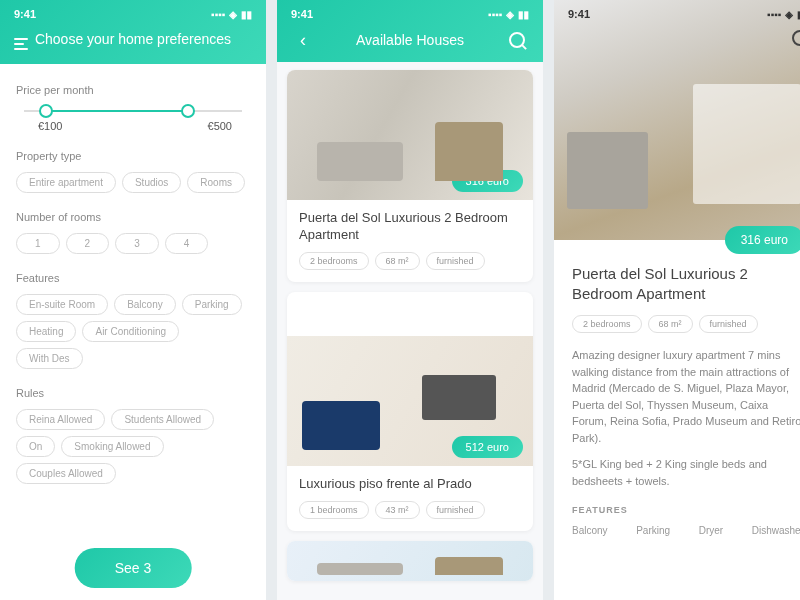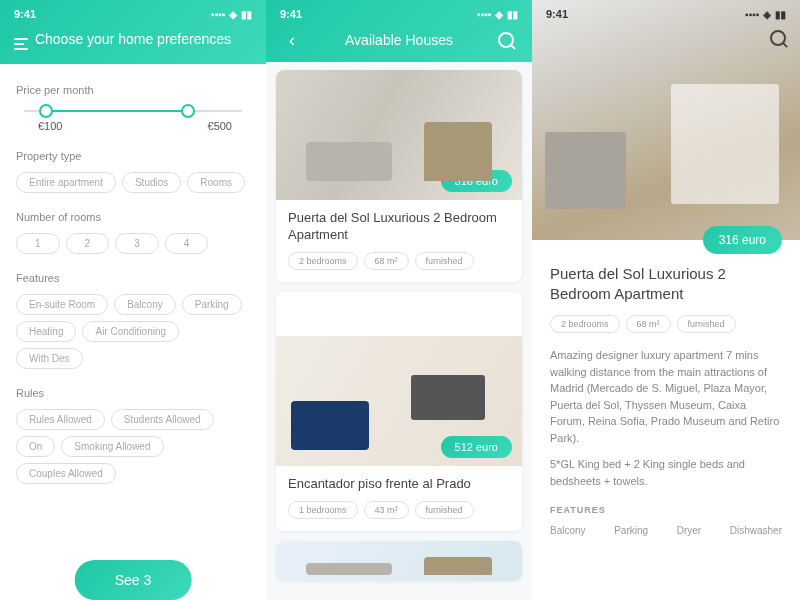--- a/index.html
+++ b/index.html
@@ -1,17 +1,17 @@
 <!DOCTYPE html>
 <html><head>
 <meta charset="utf-8">
 <style>
 * { margin: 0; padding: 0; box-sizing: border-box; font-family: -apple-system, BlinkMacSystemFont, 'Segoe UI', sans-serif; }
 body { background: #e8ecef; display: flex; justify-content: center; align-items: flex-start; padding: 0; overflow: hidden; }
-.container { display: flex; gap: 0; width: 800px; height: 600px; }
+.container { display: flex; gap: 11px; width: 800px; height: 600px; }
 .phone { width: 266px; height: 600px; background: #fff; position: relative; overflow: hidden; flex-shrink: 0; }
 .phone:last-child { width: 268px; }
 
 .status-bar { height: 20px; display: flex; justify-content: space-between; align-items: center; padding: 0 14px; font-size: 11px; font-weight: 600; color: #fff; position: absolute; top: 4px; left: 0; right: 0; z-index: 10; }
 .status-bar.dark { color: #333; }
 .status-right { display: flex; gap: 4px; align-items: center; }
 .sig-icon, .wifi-icon, .batt-icon { font-size: 10px; }
 
 .header-green { background: linear-gradient(135deg, #1fc8a8 0%, #3dd9b8 100%); color: #fff; padding: 30px 16px 16px; text-align: center; position: relative; }
 .header-green.small { padding: 30px 16px 12px; display: flex; align-items: center; justify-content: space-between; }
@@ -28,21 +28,21 @@
 .slider-track { height: 2px; background: #ddd; position: relative; margin: 0 8px 8px; }
 .slider-fill { position: absolute; height: 2px; background: #1fc8a8; left: 10%; right: 25%; }
 .slider-thumb { width: 14px; height: 14px; background: #fff; border: 2px solid #1fc8a8; border-radius: 50%; position: absolute; top: -6px; }
 .slider-thumb.a { left: 10%; margin-left: -7px; } .slider-thumb.b { right: 25%; margin-right: -7px; }
 .slider-labels { display: flex; justify-content: space-between; font-size: 11px; color: #555; padding: 0 18px 0 22px; }
 
 .chips { display: flex; flex-wrap: wrap; gap: 6px; margin-bottom: 18px; }
 .chip { border: 1px solid #ddd; border-radius: 14px; padding: 4px 12px; font-size: 10px; color: #aaa; white-space: nowrap; }
 .chip.num { padding: 4px 18px; }
 
-.cta-btn { position: absolute; bottom: 0; left: 50%; transform: translateX(-50%); background: linear-gradient(135deg, #1fc8a8, #3dd9b8); color: #fff; border: none; border-radius: 22px; padding: 12px 40px; font-size: 14px; font-weight: 500; }
+.cta-btn { position: absolute; bottom: 12px; left: 50%; transform: translateX(-50%); background: linear-gradient(135deg, #1fc8a8, #3dd9b8); color: #fff; border: none; border-radius: 22px; padding: 12px 40px; font-size: 14px; font-weight: 500; }
 
 
 .list-content { padding: 8px 10px; background: #f7f8fa; height: calc(100% - 58px); overflow: hidden; }
 .card { background: #fff; border-radius: 8px; overflow: hidden; margin-bottom: 10px; box-shadow: 0 1px 4px rgba(0,0,0,0.06); }
 .card-img { height: 130px; background: linear-gradient(120deg, #d8d4cc 0%, #c8c4ba 40%, #e8e4dc 100%); position: relative; }
 .card-img::before { content:''; position:absolute; left:12%; top:55%; width:35%; height:30%; background:#b8b4ac; border-radius:4px; }
 .card-img::after { content:''; position:absolute; right:12%; top:40%; width:28%; height:45%; background:#a89878; border-radius:4px 4px 0 0; }
 .card-img.room2 { background: linear-gradient(120deg, #f0ece4 0%, #e8e0d4 100%); margin-top: 44px; }
 .card-img.room2::before { left:6%; top:50%; width:32%; height:38%; background:#1a3a6a; border-radius:4px; }
 .card-img.room2::after { right:15%; top:30%; width:30%; height:35%; background:#555; border-radius:3px; }
@@ -123,21 +123,21 @@
       <span class="chip">En-suite Room</span>
       <span class="chip">Balcony</span>
       <span class="chip">Parking</span>
       <span class="chip">Heating</span>
       <span class="chip">Air Conditioning</span>
       <span class="chip">With Des</span>
     </div>
 
     <div class="section-label">Rules</div>
     <div class="chips">
-      <span class="chip">Rules Allowed</span>
+      <span class="chip">Reina Allowed</span>
       <span class="chip">Students Allowed</span>
       <span class="chip">On</span>
       <span class="chip">Smoking Allowed</span>
       <span class="chip">Couples Allowed</span>
     </div>
   </div>
   <button class="cta-btn">See 3</button>
 </div>
 
 <div class="phone">
@@ -168,21 +168,21 @@
           <span class="tag">68 m²</span>
           <span class="tag">furnished</span>
         </div>
       </div>
     </div>
     <div class="card">
       <div class="card-img room2">
         <div class="price-badge">512 euro</div>
       </div>
       <div class="card-body">
-        <div class="card-title">Encantador piso frente al Prado</div>
+        <div class="card-title">Luxurious piso frente al Prado</div>
         <div class="tag-row">
           <span class="tag">1 bedrooms</span>
           <span class="tag">43 m²</span>
           <span class="tag">furnished</span>
         </div>
       </div>
     </div>
     <div class="card">
       <div class="card-img" style="height:40px;background:linear-gradient(120deg,#e8f0f8,#d8e8f0);"></div>
     </div>

